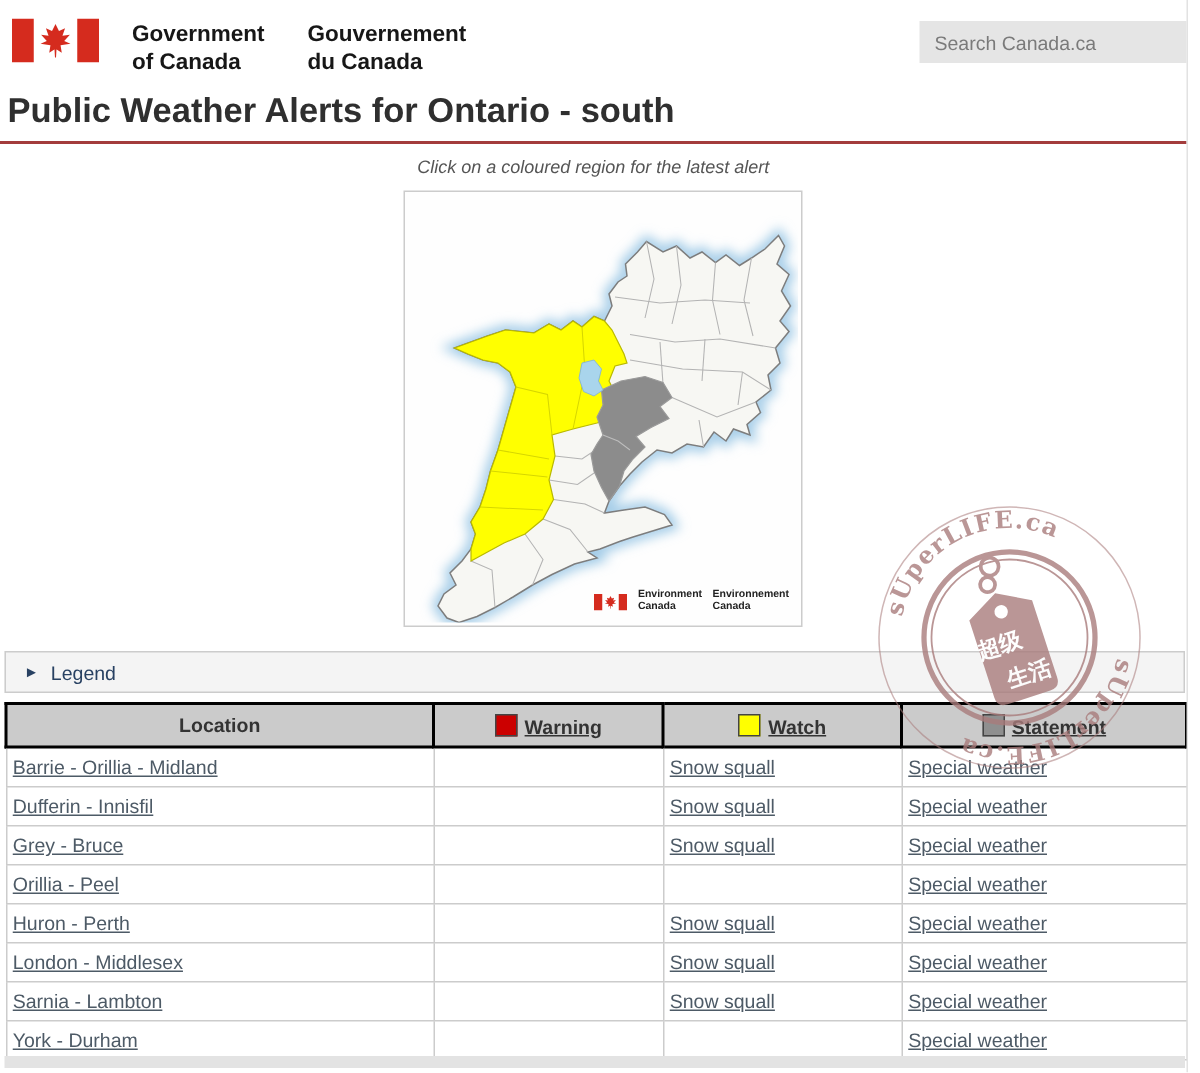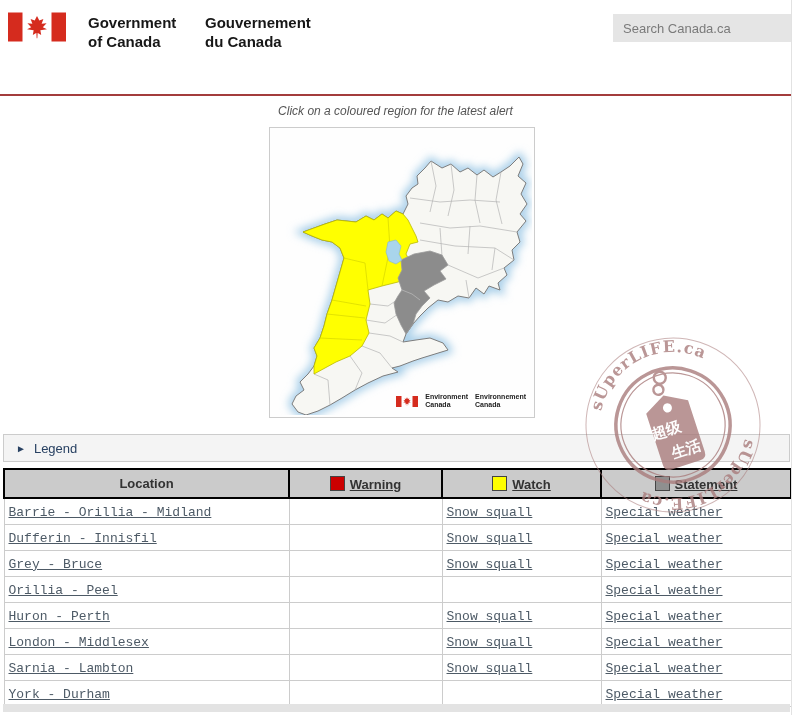--- a/index.html
+++ b/index.html
@@ -34,21 +34,21 @@
 
   
   .alerts-table{position:absolute;left:3px;top:468px;width:787px;border-collapse:collapse;font-size:13px;table-layout:fixed;}
   .alerts-table col.c-loc{width:285px;}
   .alerts-table col.c-warn{width:153px;}
   .alerts-table col.c-watch{width:159px;}
   .alerts-table col.c-stmt{width:190px;}
   .alerts-table th{background:#cbcbcb;border:2px solid #000000;height:27px;font-weight:700;color:#333;text-align:center;padding:0 3px;}
   .alerts-table th .hdr-link{text-decoration:underline;color:#333;}
   .alerts-table td{border:1px solid #ccc;height:25px;padding:0 4px;background:#fff;vertical-align:middle;}
-  .alerts-table a{color:#4d5a66;text-decoration:underline;cursor:pointer;font-family:Liberation Mono, monospace;}
+  .alerts-table a{color:#4d5a66;text-decoration:underline;cursor:pointer;}
   .swatch{display:inline-block;width:13px;height:13px;border:1px solid #444;vertical-align:-2px;margin-right:5px;}
   .table-footer-strip{position:absolute;left:3px;top:704px;width:787px;height:8px;background:#e3e3e3;}
   .right-edge{position:absolute;left:791px;top:0;width:1px;height:715px;background:#e2e2e2;}
 
   
   .watermark{position:absolute;left:578px;top:330px;width:190px;height:190px;opacity:.8;pointer-events:none;}
   .watermark text.ring-text{font-family:"DejaVu Serif",serif;font-size:16px;font-weight:600;letter-spacing:1px;}
   .watermark text.tag-cjk{font-family:"DejaVu Sans",sans-serif;font-size:15px;font-weight:700;}
 </style>
 </head>
@@ -66,20 +66,21 @@
       <div>Government</div>
       <div>of Canada</div>
     </div>
     <div class="sig fr">
       <div>Gouvernement</div>
       <div>du Canada</div>
     </div>
     <input class="search-box" type="text" placeholder="Search Canada.ca" style="">
   </div>
 
+  <h1 class="page-title">Public Weather Alerts for Ontario - south</h1>
   <div class="red-rule" style="background: rgb(163, 60, 60);"></div>
   <div class="map-caption">Click on a coloured region for the latest alert</div>
 
   <div class="map-frame">
     <svg class="map" width="262" height="287" viewBox="0 0 262 287">
       <defs>
         <filter id="coastGlow" x="-20%" y="-20%" width="140%" height="140%">
           <feGaussianBlur stdDeviation="4"></feGaussianBlur>
         </filter>
       </defs>

